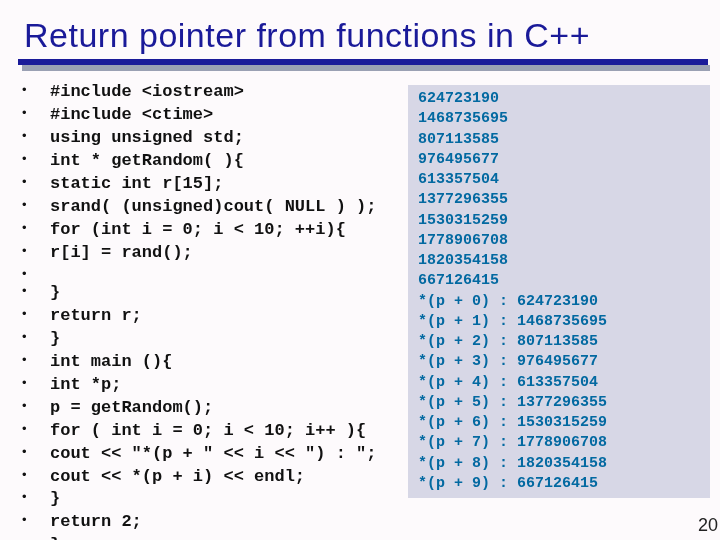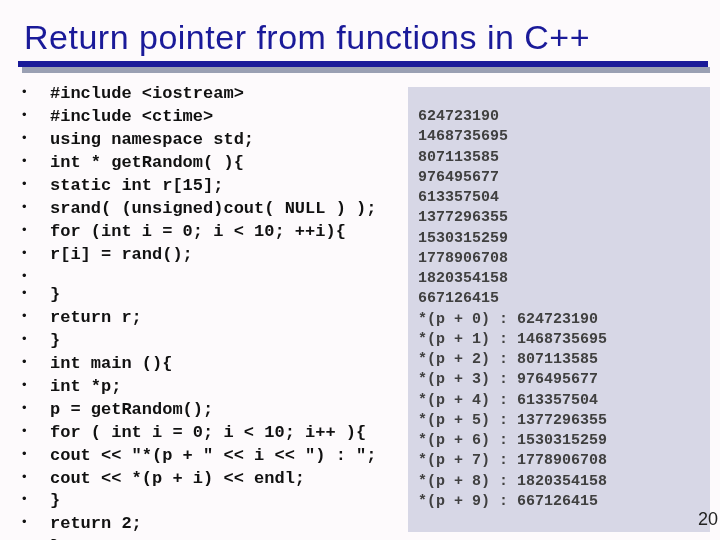--- a/index.html
+++ b/index.html
@@ -14,22 +14,23 @@
   .slide {
     position: relative;
     width: 720px;
     height: 540px;
     box-sizing: border-box;
   }
   .title {
     font-family: "Comic Sans MS", "Comic Sans", cursive, Arial;
     font-size: 34px;
     color: #1a1a99;
-    padding: 18px 0 4px 24px;
+    padding: 10px 0 4px 24px;
     letter-spacing: 0.5px;
+    margin-top: 6px;
   }
   .rule-wrap {
     position: relative;
     height: 14px;
     margin: 0 12px 6px 18px;
   }
   .rule-shadow {
     position: absolute;
     left: 4px; top: 6px; right: -2px;
     height: 6px;
@@ -67,22 +68,22 @@
     font-size: 17px;
     color: #111;
     white-space: pre;
   }
   .output-box {
     width: 282px;
     background: #d7d7e6;
     font-family: "Courier New", Courier, monospace;
     font-weight: bold;
     font-size: 15px;
-    color: #404040;
-    padding: 20px 10px;
+    color: #0369a1;
+    padding: 4px 10px;
     line-height: 1.35;
     align-self: flex-start;
     margin-top: 4px;
     white-space: pre;
   }
   .pgnum {
     position: absolute;
     right: 2px;
     bottom: 10px;
     font-family: Arial, Helvetica, sans-serif;
@@ -105,21 +106,21 @@
         <div class="code-line">
           <div class="bullet">•</div>
           <div class="code">#include &lt;iostream&gt;</div>
         </div>
         <div class="code-line">
           <div class="bullet">•</div>
           <div class="code">#include &lt;ctime&gt;</div>
         </div>
         <div class="code-line">
           <div class="bullet">•</div>
-          <div class="code">using namespace std;</div>
+          <div class="code">using unsigned std;</div>
         </div>
         <div class="code-line">
           <div class="bullet">•</div>
           <div class="code">int * getRandom( ){</div>
         </div>
         <div class="code-line">
           <div class="bullet">•</div>
           <div class="code">static int r[15];</div>
         </div>
         <div class="code-line">

